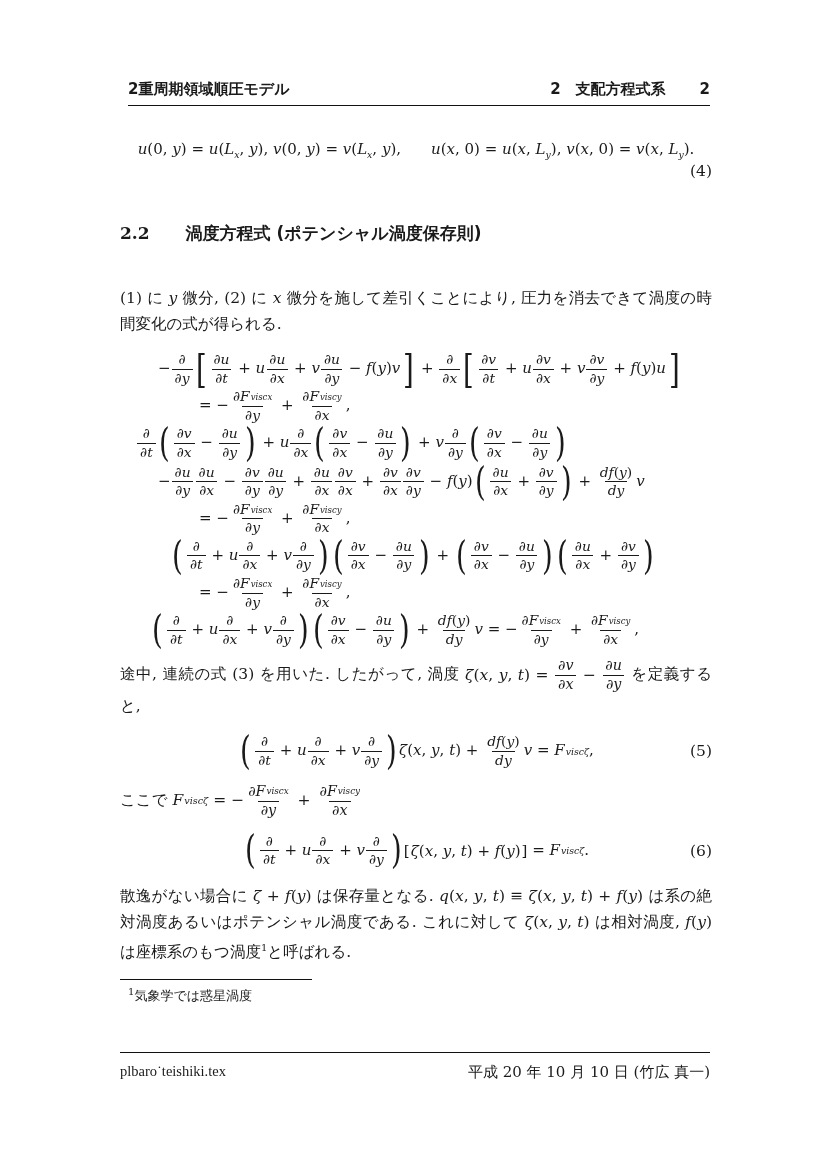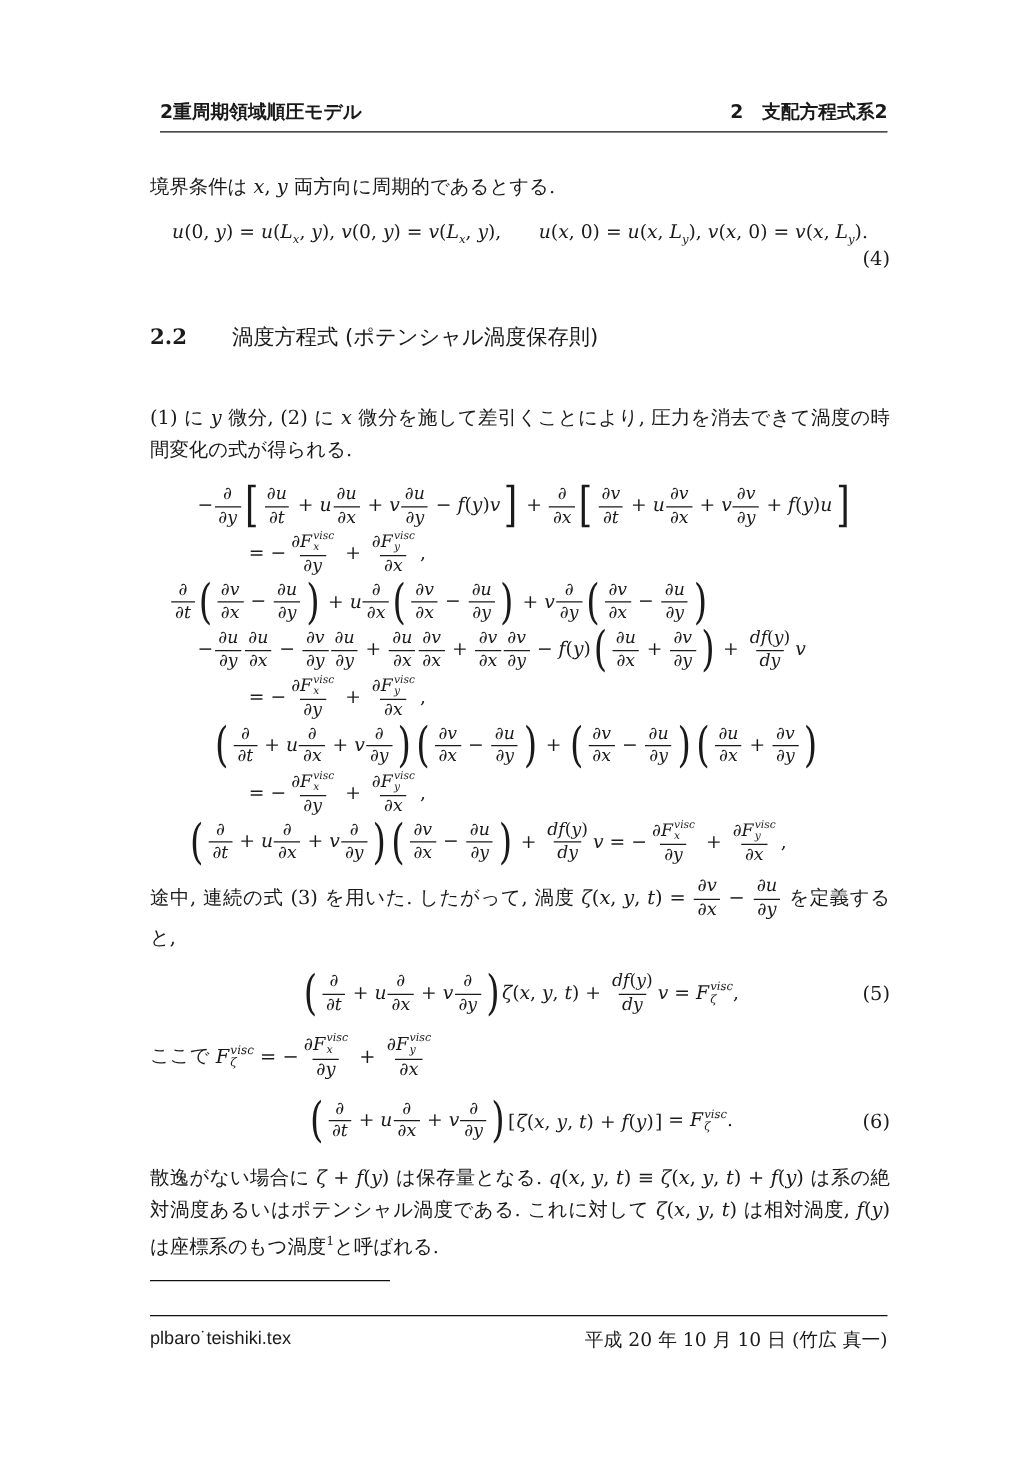--- a/index.html
+++ b/index.html
@@ -6,39 +6,39 @@
   body{width:826px;height:1169px;position:relative;color:#1a1a1a;
        font-family:"DejaVu Serif","Liberation Serif",serif;}
   .page{position:absolute;inset:0;}
 
   
   .pageheader{position:absolute;left:128px;right:116px;top:80px;
     display:flex;justify-content:space-between;align-items:baseline;
     border-bottom:1.4px solid #111;padding-bottom:6px;
     font-family:"DejaVu Sans","Liberation Sans",sans-serif;
     font-weight:bold;font-size:15px;}
-  .hright{display:flex;}
+  .hright{display:flex;gap:34px;}
 
   
   .docbody{position:absolute;left:120px;width:592px;top:126px;}
   .para{font-size:15.5px;line-height:26px;margin:10px 0;text-align:justify;}
   .jtext{font-family:"DejaVu Serif","Liberation Serif",serif;}
 
   .heading{margin:42px 0 40px;font-size:17px;}
   .hnum{font-weight:bold;font-family:"DejaVu Serif",serif;margin-right:36px;}
-  .htitle{font-weight:normal;font-family:"DejaVu Sans","Liberation Sans",sans-serif;}
+  .htitle{font-weight:bold;font-family:"DejaVu Sans","Liberation Sans",sans-serif;}
 
   
   .math{font-style:italic;font-family:"DejaVu Serif",serif;white-space:nowrap;}
   .mup{font-style:normal;}
   .mfrac{display:inline-flex;flex-direction:column;align-items:center;
     vertical-align:middle;line-height:1.12;font-size:0.92em;margin:0 1px;}
   .mnum{padding:0 3px 1px;}
   .mden{border-top:1px solid #1a1a1a;padding:1px 3px 0;}
-  .msps{display:inline-flex;flex-direction:column;align-items:flex-start;
+  .msps{display:inline-flex;flex-direction:row;align-items:flex-start;
     vertical-align:middle;line-height:1.05;font-size:0.62em;margin-left:1px;}
   .msub{font-size:0.62em;vertical-align:sub;line-height:0;}
   .mgroup{display:inline-flex;align-items:center;vertical-align:middle;}
   .mdelim{font-style:normal;}
   .mgroup.tall>.mdelim{font-size:2.55em;font-weight:200;line-height:0.95;
     transform:scaleX(0.72);}
   .minner{display:inline-block;padding:0 1px;}
 
   .alignblock{margin:14px 0 10px;font-size:15px;}
   .eqline{margin:2px 0;display:block;}
@@ -50,36 +50,35 @@
   .fnmark{font-size:10px;}
 
   
   .fnrule{width:192px;border-top:1.2px solid #111;margin:14px 0 6px;}
   .footnote{font-size:13px;margin:0 0 0 8px;}
 
   
   .pagefooter{position:absolute;left:120px;right:116px;top:1052px;
     border-top:1.4px solid #111;padding-top:10px;display:flex;
     justify-content:space-between;font-size:15px;}
-  .ffile{font-family:Liberation Sans, sans-serif;font-size:14.5px;}
+  .ffile{font-family:Liberation Serif, serif;font-size:14.5px;}
 </style>
 </head>
 <body>
 
 <div class="page">
   <header class="pageheader">
     <span>2重周期領域順圧モデル</span>
     <span class="hright">
       <span>2　支配方程式系</span>
       <span>2</span>
     </span>
   </header>
 
   <main class="docbody" id="doc-body">
-      <p class="para"><span class="jtext">境界条件は </span><span class="math"><span class="mit">x</span><span class="mup">, </span><span class="mit">y</span></span><span class="jtext"> 両方向に周期的であるとする.</span></p>
       <div class="eqblock">
         <div class="eqrow"><span class="math"><span class="mit">u</span><span class="mup">(0, </span><span class="mit">y</span><span class="mup">) = </span><span class="mit">u</span><span class="mup">(</span><span class="mit">L</span><span class="msub"><span class="mit">x</span></span><span class="mup">, </span><span class="mit">y</span><span class="mup">),  </span><span class="mit">v</span><span class="mup">(0, </span><span class="mit">y</span><span class="mup">) = </span><span class="mit">v</span><span class="mup">(</span><span class="mit">L</span><span class="msub"><span class="mit">x</span></span><span class="mup">, </span><span class="mit">y</span><span class="mup">),  </span><span class="mit">u</span><span class="mup">(</span><span class="mit">x</span><span class="mup">, 0) = </span><span class="mit">u</span><span class="mup">(</span><span class="mit">x</span><span class="mup">, </span><span class="mit">L</span><span class="msub"><span class="mit">y</span></span><span class="mup">),  </span><span class="mit">v</span><span class="mup">(</span><span class="mit">x</span><span class="mup">, 0) = </span><span class="mit">v</span><span class="mup">(</span><span class="mit">x</span><span class="mup">, </span><span class="mit">L</span><span class="msub"><span class="mit">y</span></span><span class="mup">).</span></span></div>
         <div class="eqnumrow"><span class="eqnum-static">(4)</span></div>
       </div>
       <h2 class="heading"><span class="hnum">2.2</span><span class="htitle">渦度方程式 (ポテンシャル渦度保存則)</span></h2>
       <p class="para"><span class="jtext">(1) に </span><span class="math"><span class="mit">y</span></span><span class="jtext"> 微分, (2) に </span><span class="math"><span class="mit">x</span></span><span class="jtext"> 微分を施して差引くことにより, 圧力を消去できて渦度の時間変化の式が得られる.</span></p>
       <div class="alignblock">
         <div class="eqline math" style="margin-left: 38px;"><span class="mup">−</span><span class="mfrac">
             <span class="mnum"><span class="mit">∂</span></span>
             <span class="mden"><span class="mit">∂y</span></span>
@@ -377,19 +376,20 @@
               <span class="mdelim">[</span>
               <span class="minner"><span class="mit">ζ</span><span class="mup">(</span><span class="mit">x</span><span class="mup">, </span><span class="mit">y</span><span class="mup">, </span><span class="mit">t</span><span class="mup">) + </span><span class="mit">f</span><span class="mup">(</span><span class="mit">y</span><span class="mup">)</span></span>
               <span class="mdelim">]</span>
             </span><span class="mup"> = </span><span class="mit"><span class="mit">F</span></span><span class="msps">
               <span class="msupt"><span class="mit">visc</span></span>
               <span class="msubt"><span class="mit">ζ</span></span>
             </span><span class="mup">.</span></span><span class="eqnum">(6)</span></div>
       </div>
       <p class="para"><span class="jtext">散逸がない場合に </span><span class="math"><span class="mit">ζ</span><span class="mup"> + </span><span class="mit">f</span><span class="mup">(</span><span class="mit">y</span><span class="mup">)</span></span><span class="jtext"> は保存量となる. </span><span class="math"><span class="mit">q</span><span class="mup">(</span><span class="mit">x</span><span class="mup">, </span><span class="mit">y</span><span class="mup">, </span><span class="mit">t</span><span class="mup">) ≡ </span><span class="mit">ζ</span><span class="mup">(</span><span class="mit">x</span><span class="mup">, </span><span class="mit">y</span><span class="mup">, </span><span class="mit">t</span><span class="mup">) + </span><span class="mit">f</span><span class="mup">(</span><span class="mit">y</span><span class="mup">)</span></span><span class="jtext"> は系の絶対渦度あるいはポテンシャル渦度である. これに対して </span><span class="math"><span class="mit">ζ</span><span class="mup">(</span><span class="mit">x</span><span class="mup">, </span><span class="mit">y</span><span class="mup">, </span><span class="mit">t</span><span class="mup">)</span></span><span class="jtext"> は相対渦度, </span><span class="math"><span class="mit">f</span><span class="mup">(</span><span class="mit">y</span><span class="mup">)</span></span><span class="jtext"> は座標系のもつ渦度</span><sup class="fnmark">1</sup><span class="jtext">と呼ばれる.</span></p>
       <div class="fnrule"></div>
+      <p class="footnote"><sup class="fnmark">1</sup><span class="jtext">気象学では惑星渦度</span></p>
     </main>
 
   <footer class="pagefooter">
     <span class="ffile">plbaro˙teishiki.tex</span>
     <span>平成 20 年 10 月 10 日 (竹広 真一)</span>
   </footer>
 </div>
 
 </body></html>

